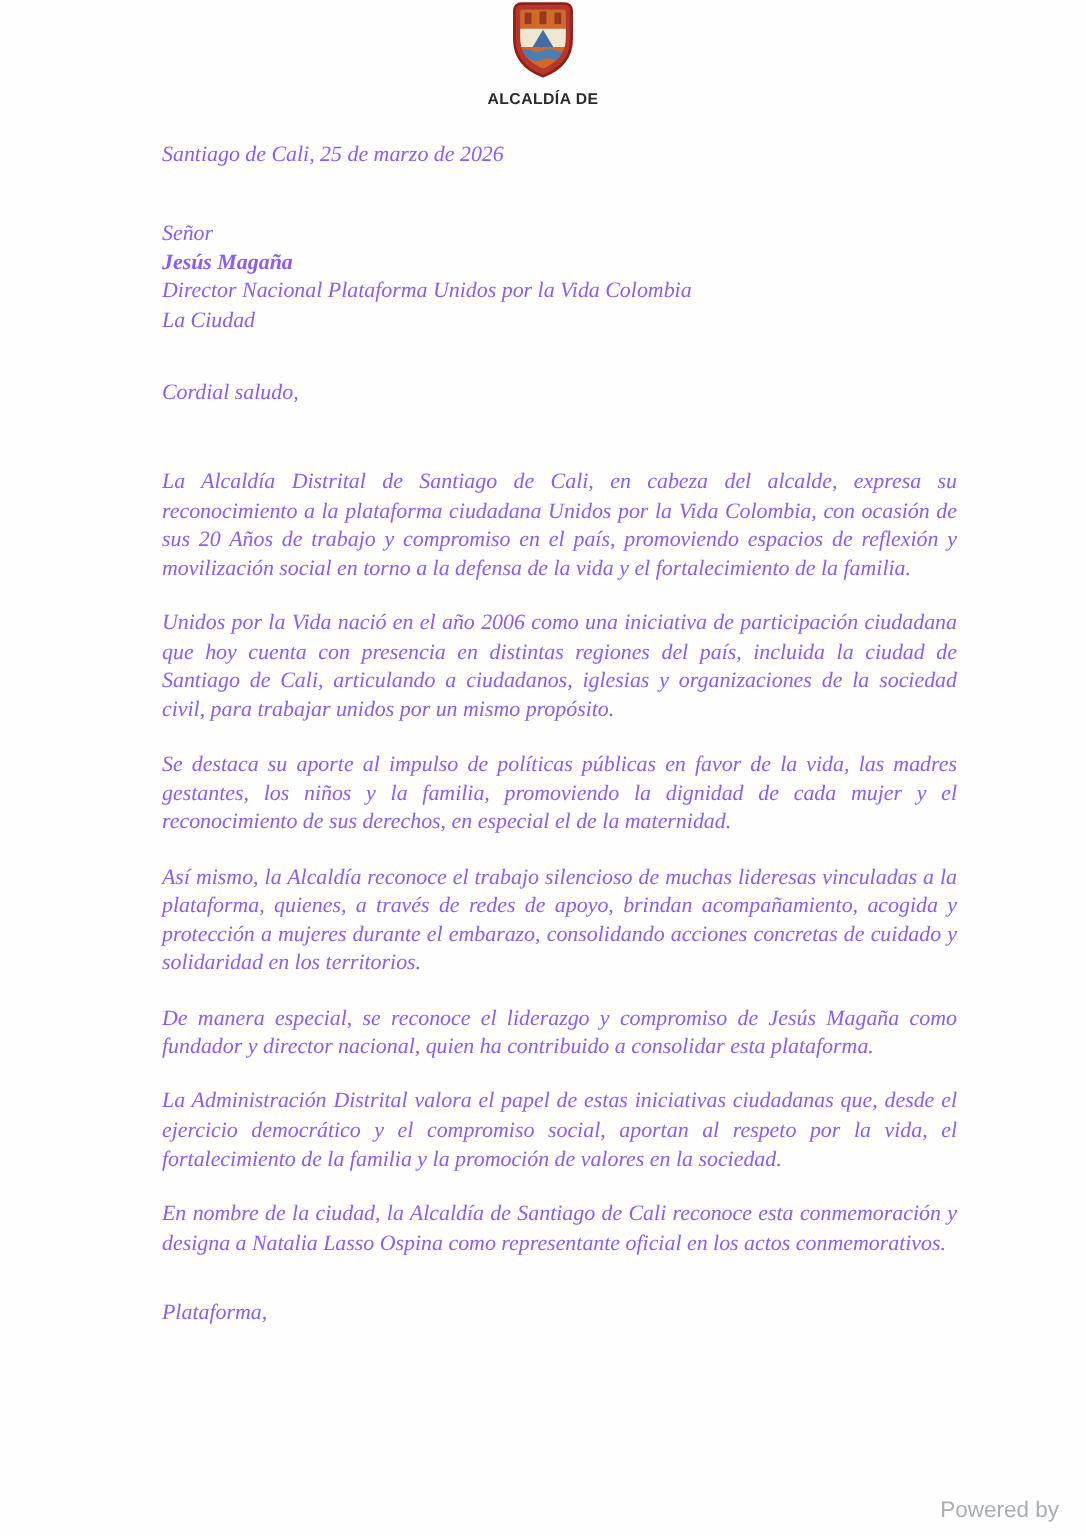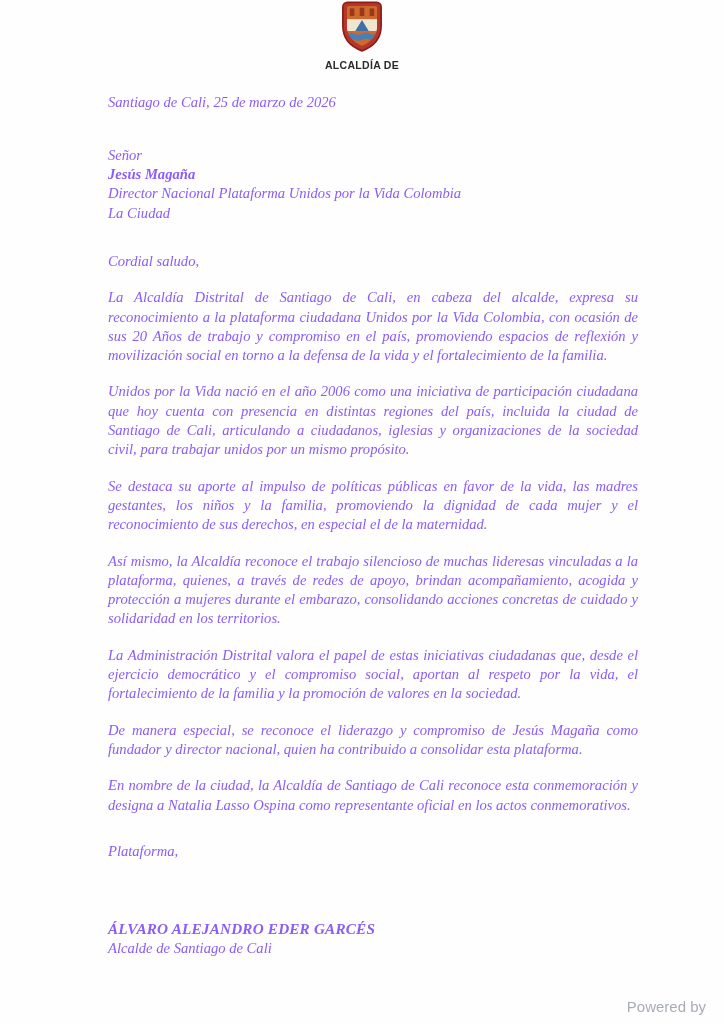--- a/index.html
+++ b/index.html
@@ -34,21 +34,21 @@
     font-style: italic;
     color: #8b5cf6;
     font-size: 14.6px;
     line-height: 19.3px;
   }
   .date-line { margin-top: 21px; }
   .recipient { margin-top: 34px; }
   .recipient div { line-height: 19.3px; }
   .recipient .bold { font-weight: 700; }
   .greeting { margin-top: 29px; }
-  .paragraphs { margin-top: 17px; }
+  .paragraphs { margin-top: 40px; }
   .para {
     text-align: justify;
     margin: 0 0 17px 0;
   }
   .closing { margin-top: 27px; }
   .signature { margin-top: 58px; }
   .sig-name {
     font-weight: 700;
     font-size: 15.2px;
     letter-spacing: 0.2px;
@@ -140,31 +140,27 @@
       <div>La Ciudad</div>
     </div>
 
     <div class="greeting">Cordial saludo,</div>
 
     <div class="paragraphs">
       <p class="para">La Alcaldía Distrital de Santiago de Cali, en cabeza del alcalde, expresa su reconocimiento a la plataforma ciudadana Unidos por la Vida Colombia, con ocasión de sus 20 Años de trabajo y compromiso en el país, promoviendo espacios de reflexión y movilización social en torno a la defensa de la vida y el fortalecimiento de la familia.</p>
       <p class="para">Unidos por la Vida nació en el año 2006 como una iniciativa de participación ciudadana que hoy cuenta con presencia en distintas regiones del país, incluida la ciudad de Santiago de Cali, articulando a ciudadanos, iglesias y organizaciones de la sociedad civil, para trabajar unidos por un mismo propósito.</p>
       <p class="para">Se destaca su aporte al impulso de políticas públicas en favor de la vida, las madres gestantes, los niños y la familia, promoviendo la dignidad de cada mujer y el reconocimiento de sus derechos, en especial el de la maternidad.</p>
       <p class="para">Así mismo, la Alcaldía reconoce el trabajo silencioso de muchas lideresas vinculadas a la plataforma, quienes, a través de redes de apoyo, brindan acompañamiento, acogida y protección a mujeres durante el embarazo, consolidando acciones concretas de cuidado y solidaridad en los territorios.</p>
+      <p class="para">De manera especial, se reconoce el liderazgo y compromiso de Jesús Magaña como fundador y director nacional, quien ha contribuido a consolidar esta plataforma.</p>
       <p class="para">La Administración Distrital valora el papel de estas iniciativas ciudadanas que, desde el ejercicio democrático y el compromiso social, aportan al respeto por la vida, el fortalecimiento de la familia y la promoción de valores en la sociedad.</p>
-      <p class="para">De manera especial, se reconoce el liderazgo y compromiso de Jesús Magaña como fundador y director nacional, quien ha contribuido a consolidar esta plataforma.</p>
       <p class="para">En nombre de la ciudad, la Alcaldía de Santiago de Cali reconoce esta conmemoración y designa a Natalia Lasso Ospina como representante oficial en los actos conmemorativos.</p>
     </div>
 
     <div class="closing">Plataforma,</div>
 
-    <div class="signature">
-      <div class="sig-name">ÁLVARO ALEJANDRO EDER GARCÉS</div>
-      <div class="sig-title">Alcalde de Santiago de Cali</div>
-    </div>
 
   </div>
 
   <div class="footer">
     <span class="powered-by">Powered by</span>
   </div>
 
 </div>
 
 </body></html>

